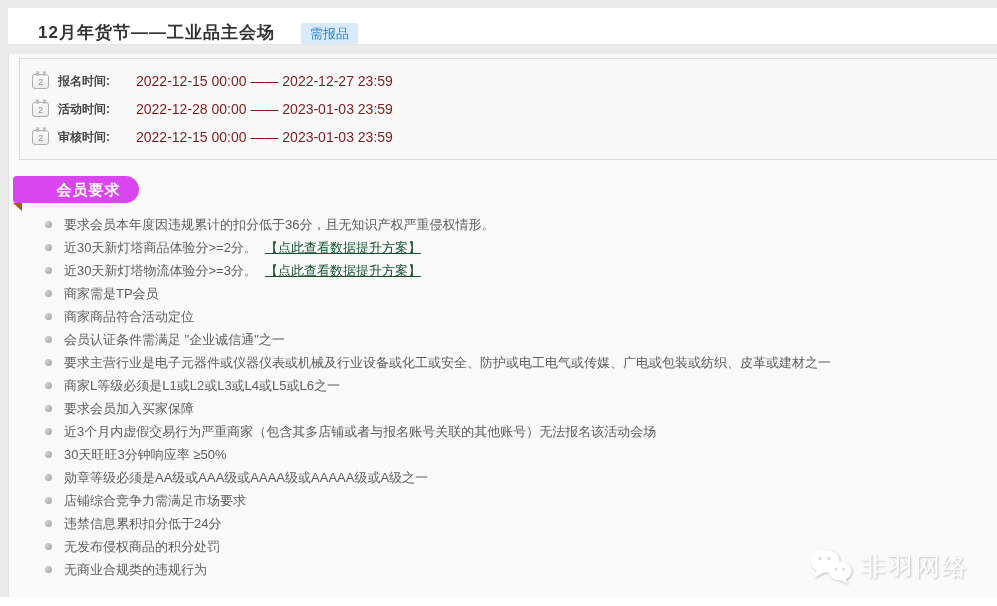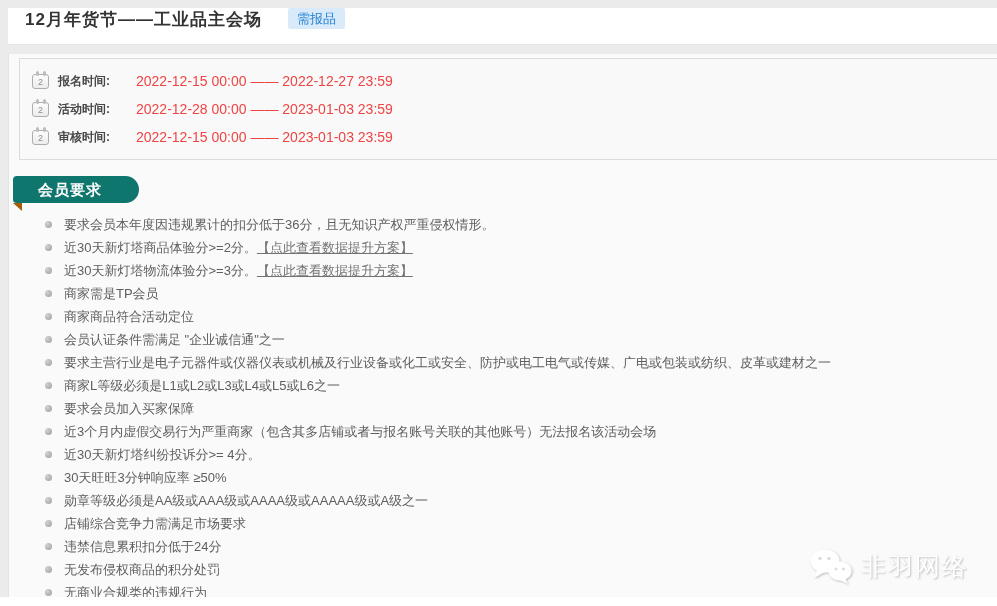--- a/index.html
+++ b/index.html
@@ -5,21 +5,21 @@
   * { margin:0; padding:0; box-sizing:border-box; }
   html,body {
     width:997px; height:606px; overflow:hidden;
     background:#ebebeb;
     font-family:"Liberation Sans", sans-serif;
   }
   
   .header {
     position:absolute; left:8px; top:8px; right:0; height:37px;
     background:#ffffff; border-bottom:1px solid #e6e6e6;
-    display:flex; align-items:flex-start; padding-left:17px;
+    display:flex; align-items:flex-end; padding-left:30px;
   }
   .page-title {
     font-size:17px; font-weight:bold; color:#333333; letter-spacing:1px;
   }
   .badge {
     margin-left:26px; background:#d9eafb; color:#1f80d0;
     font-size:13px; padding:3px 9px; border-radius:2px; line-height:15px;
   }
   
   .panel {
@@ -42,46 +42,46 @@
     border:1px solid #aeaeae; border-radius:3px;
     background:linear-gradient(#fdfdfd,#ececec);
     font-size:9px; color:#8f8f8f; text-align:center; line-height:14px;
   }
   .cal-icon::before {
     content:""; position:absolute; left:3px; top:-4px;
     width:3px; height:5px; border-radius:2px; background:#bdbdbd;
     box-shadow:7px 0 0 #bdbdbd;
   }
   .schedule-label { font-size:12px; font-weight:bold; color:#474747; width:78px; }
-  .schedule-value { font-size:14px; color:#ef4444; }
+  .schedule-value { font-size:14px; color:#7f1d1d; }
   
   .ribbon {
     position:relative;
     margin:16px 0 15px 4px; width:126px; height:27px;
-    background:#0f766e; border-radius:4px 14px 14px 4px;
+    background:#d946ef; border-radius:4px 14px 14px 4px;
     color:#ffffff; font-size:15px; font-weight:bold;
-    line-height:27px; padding-left:25px; letter-spacing:1px;
+    line-height:27px; padding-left:25px; letter-spacing:1px;text-align:center;
   }
   .ribbon::after {
     content:""; position:absolute; left:0; top:100%;
     width:0; height:0;
     border-top:8px solid #a35e09; border-left:9px solid transparent;
   }
   
   .req-list { list-style:none; padding:0 10px 0 34px; }
   .req-item {
     position:relative; padding-left:21px; margin-bottom:9px;
     font-size:13px; line-height:14px; color:#5e5e5e; white-space:nowrap;
   }
   .bullet {
     position:absolute; left:2px; top:3px; width:7px; height:7px;
     border-radius:50%;
     background:radial-gradient(circle at 30% 30%, #d2d2d2, #9d9d9d);
   }
-  .req-link { color:#737373; text-decoration:underline; margin-left:0; cursor:pointer; }
+  .req-link { color:#14532d; text-decoration:underline; margin-left:8px; cursor:pointer; }
   
   .watermark {
     position:absolute; right:28px; bottom:22px;
     display:flex; align-items:center;
     color:#ffffff; font-size:25px; font-weight:normal; letter-spacing:2px;
     text-shadow:1px 1px 2px rgba(120,120,120,0.45);
   }
   .watermark svg { margin-right:8px; filter:drop-shadow(1px 1px 1px rgba(120,120,120,0.45)); }
 </style>
 </head>
@@ -118,21 +118,20 @@
       <li class="req-item"><span class="bullet"></span><span>要求会员本年度因违规累计的扣分低于36分，且无知识产权严重侵权情形。</span></li>
       <li class="req-item"><span class="bullet"></span><span>近30天新灯塔商品体验分&gt;=2分。</span><a class="req-link">【点此查看数据提升方案】</a></li>
       <li class="req-item"><span class="bullet"></span><span>近30天新灯塔物流体验分&gt;=3分。</span><a class="req-link">【点此查看数据提升方案】</a></li>
       <li class="req-item"><span class="bullet"></span><span>商家需是TP会员</span></li>
       <li class="req-item"><span class="bullet"></span><span>商家商品符合活动定位</span></li>
       <li class="req-item"><span class="bullet"></span><span>会员认证条件需满足 "企业诚信通"之一</span></li>
       <li class="req-item"><span class="bullet"></span><span>要求主营行业是电子元器件或仪器仪表或机械及行业设备或化工或安全、防护或电工电气或传媒、广电或包装或纺织、皮革或建材之一</span></li>
       <li class="req-item"><span class="bullet"></span><span>商家L等级必须是L1或L2或L3或L4或L5或L6之一</span></li>
       <li class="req-item"><span class="bullet"></span><span>要求会员加入买家保障</span></li>
       <li class="req-item"><span class="bullet"></span><span>近3个月内虚假交易行为严重商家（包含其多店铺或者与报名账号关联的其他账号）无法报名该活动会场</span></li>
-      <li class="req-item"><span class="bullet"></span><span>近30天新灯塔纠纷投诉分&gt;= 4分。</span></li>
       <li class="req-item"><span class="bullet"></span><span>30天旺旺3分钟响应率 ≥50%</span></li>
       <li class="req-item"><span class="bullet"></span><span>勋章等级必须是AA级或AAA级或AAAA级或AAAAA级或A级之一</span></li>
       <li class="req-item"><span class="bullet"></span><span>店铺综合竞争力需满足市场要求</span></li>
       <li class="req-item"><span class="bullet"></span><span>违禁信息累积扣分低于24分</span></li>
       <li class="req-item"><span class="bullet"></span><span>无发布侵权商品的积分处罚</span></li>
       <li class="req-item"><span class="bullet"></span><span>无商业合规类的违规行为</span></li>
     </ul>
 
 </div>
 

